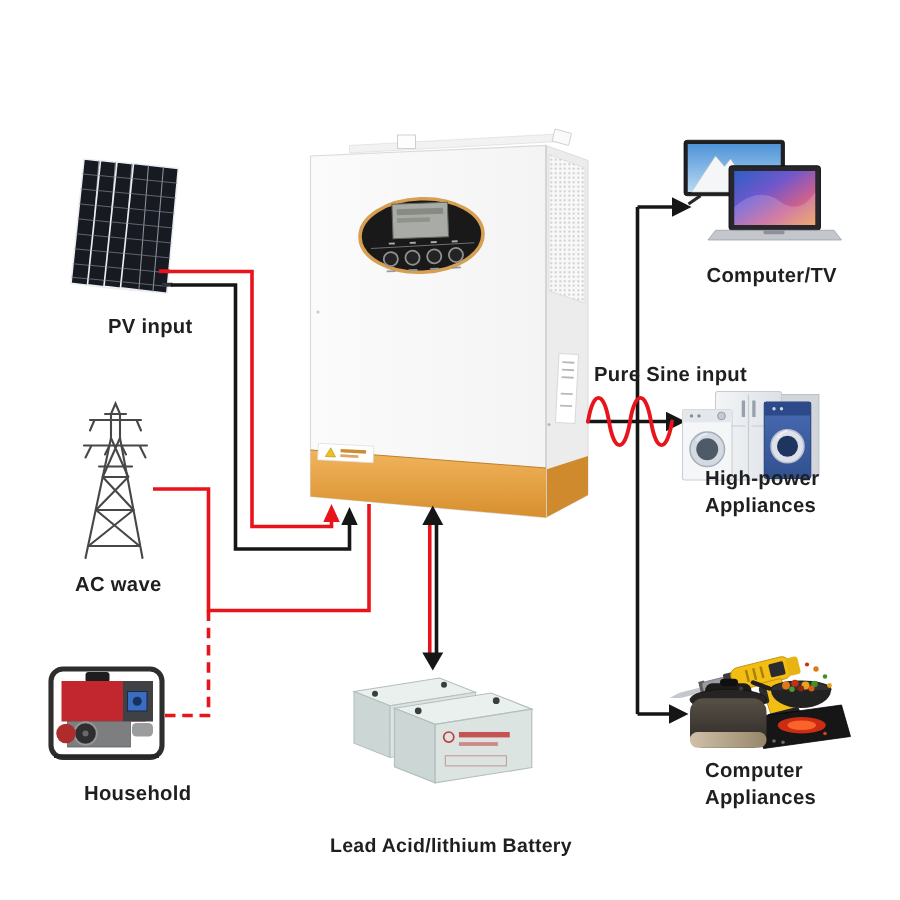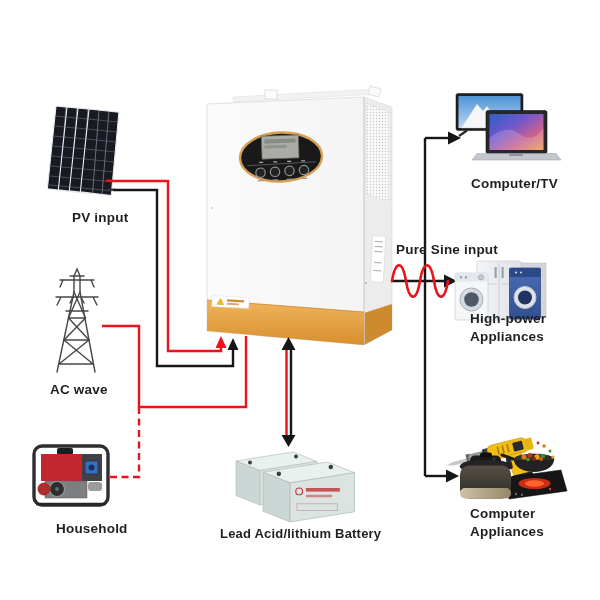--- a/index.html
+++ b/index.html
@@ -288,21 +288,21 @@
       <rect x="460" y="465.5" width="51" height="33" rx="9" fill="url(#cookgrad)"></rect>
       <rect x="460" y="488" width="51" height="10.5" rx="5" fill="url(#bronzegrad)"></rect>
       <circle cx="494" cy="459" r="1.5" fill="#3a3a3a"></circle>
     </g>
   </g>
 </svg>
 
 <div class="lbl" style="left:72px;top:209px">PV input</div>
 <div class="lbl" style="left:50px;top:381px">AC wave</div>
 <div class="lbl" style="left:56px;top:520px">Household</div>
-<div class="lbl" style="left:220px;top:526px;font-size:13px">Lead Acid/lithium Battery</div>
+<div class="lbl" style="left:220px;top:556px;font-size:13px">Lead Acid/lithium Battery</div>
 <div class="lbl" style="left:471px;top:175px">Computer/TV</div>
 <div class="lbl" style="left:396px;top:241px">Pure Sine input</div>
 <div class="lbl" style="left:470px;top:310px">
   <span style="display:block">High-power</span>
   <span style="display:block">Appliances</span>
 </div>
 <div class="lbl" style="left:470px;top:505px">
   <span style="display:block">Computer</span>
   <span style="display:block">Appliances</span>
 </div>

